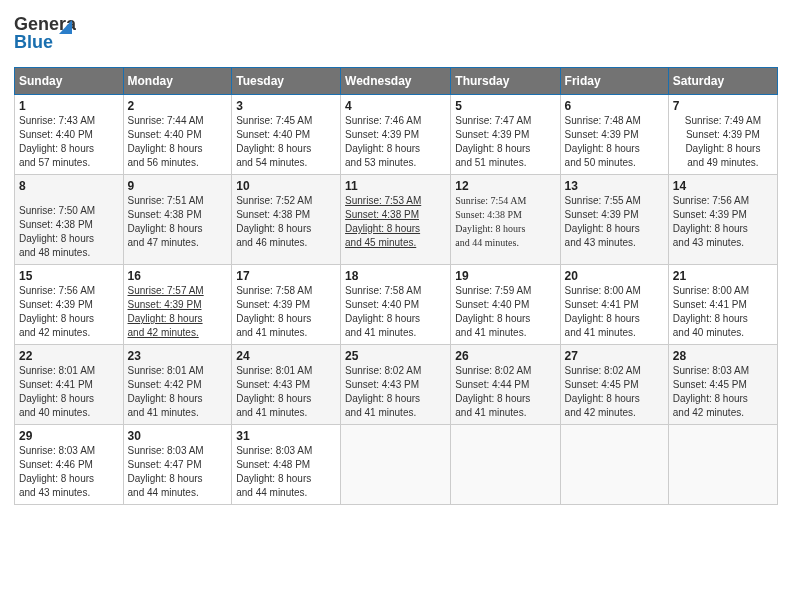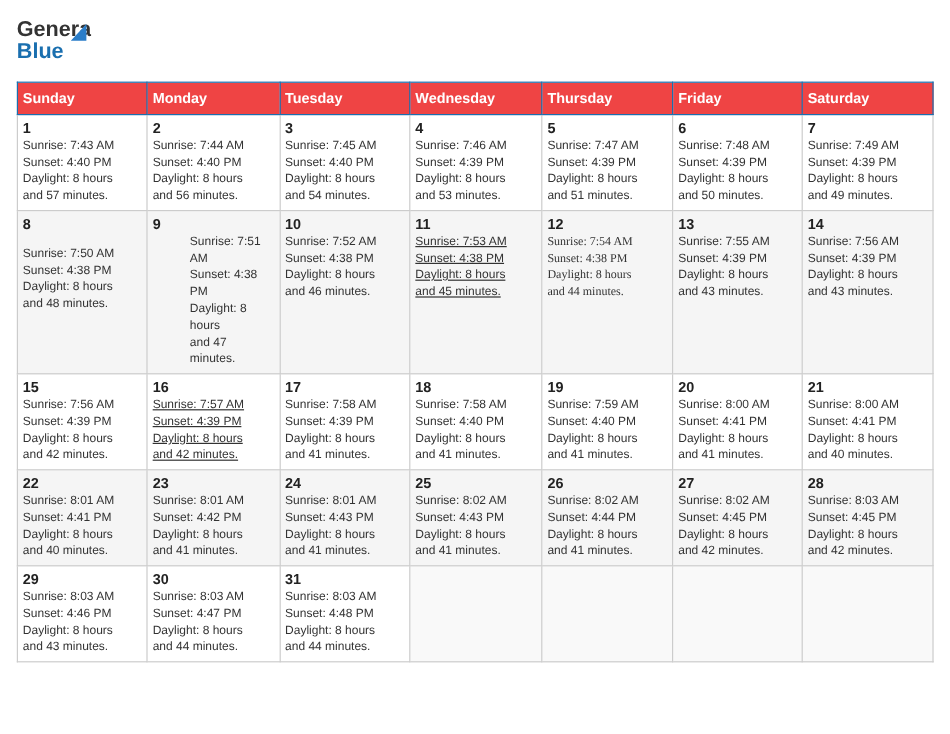--- a/index.html
+++ b/index.html
@@ -32,21 +32,21 @@
     .location {
       font-size: 14px;
       color: #555;
     }
     .calendar {
       width: 100%;
       border-collapse: collapse;
       font-size: 10.5px;
     }
     .calendar thead th {
-      background-color: #ef4444;
+      background-color: #737373;
       color: #fff;
       padding: 6px 4px;
       font-size: 12px;
       font-weight: bold;
       text-align: left;
       border: 1px solid #1a6faf;
     }
     .calendar tbody td {
       vertical-align: top;
       padding: 4px 4px;
@@ -150,37 +150,37 @@
           </td>
           <td>
             <span class="day-num">6</span>
             <div class="day-info" style="white-space: pre-line;">Sunrise: 7:48 AM
 Sunset: 4:39 PM
 Daylight: 8 hours
 and 50 minutes.</div>
           </td>
           <td>
             <span class="day-num">7</span>
-            <div class="day-info" style="white-space: pre-line;">Sunrise: 7:49 AM
+            <div class="day-info" style="white-space: pre-line; text-align: center;">Sunrise: 7:49 AM
 Sunset: 4:39 PM
 Daylight: 8 hours
 and 49 minutes.</div>
           </td>
         </tr>
         <tr>
           <td>
             <span class="day-num">8</span>
             <div class="day-info" style="white-space: pre-line; margin-top: 11px;">Sunrise: 7:50 AM
 Sunset: 4:38 PM
 Daylight: 8 hours
 and 48 minutes.</div>
           </td>
           <td>
             <span class="day-num">9</span>
-            <div class="day-info" style="white-space: pre-line; margin-left: 31px;">Sunrise: 7:51 AM
+            <div class="day-info" style="white-space: pre-line;">Sunrise: 7:51 AM
 Sunset: 4:38 PM
 Daylight: 8 hours
 and 47 minutes.</div>
           </td>
           <td>
             <span class="day-num">10</span>
             <div class="day-info" style="white-space: pre-line;">Sunrise: 7:52 AM
 Sunset: 4:38 PM
 Daylight: 8 hours
 and 46 minutes.</div>

